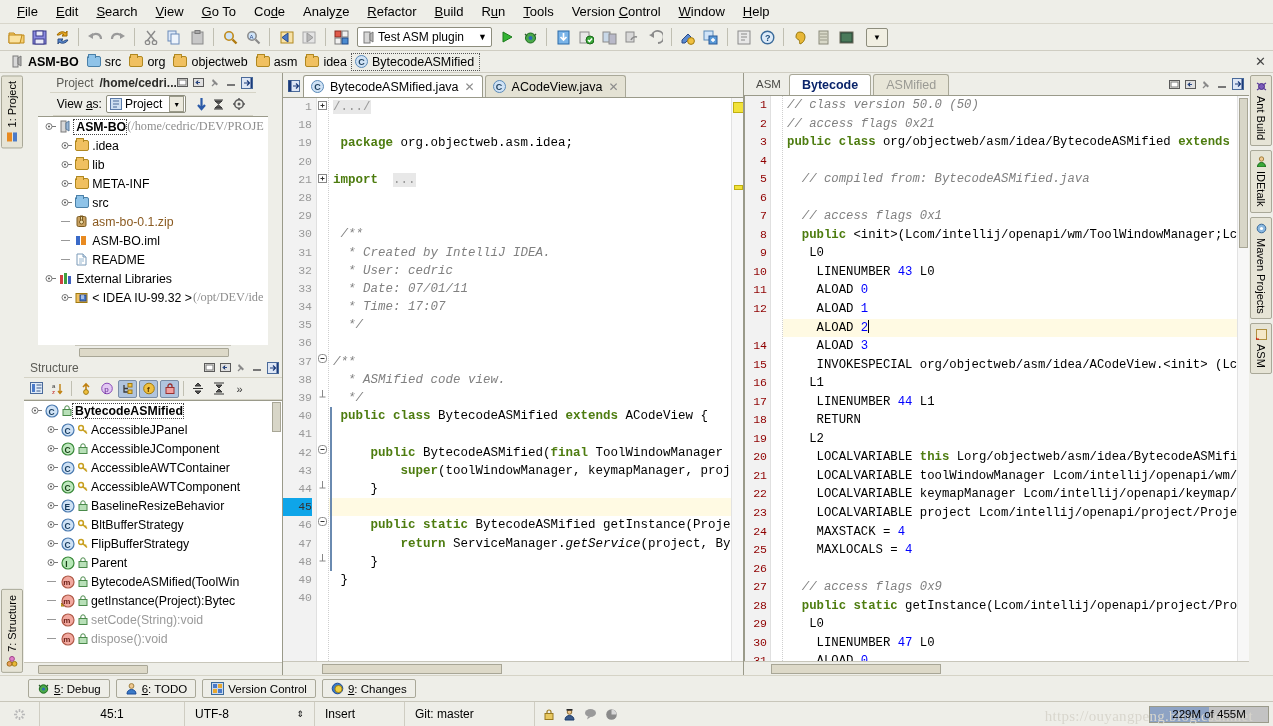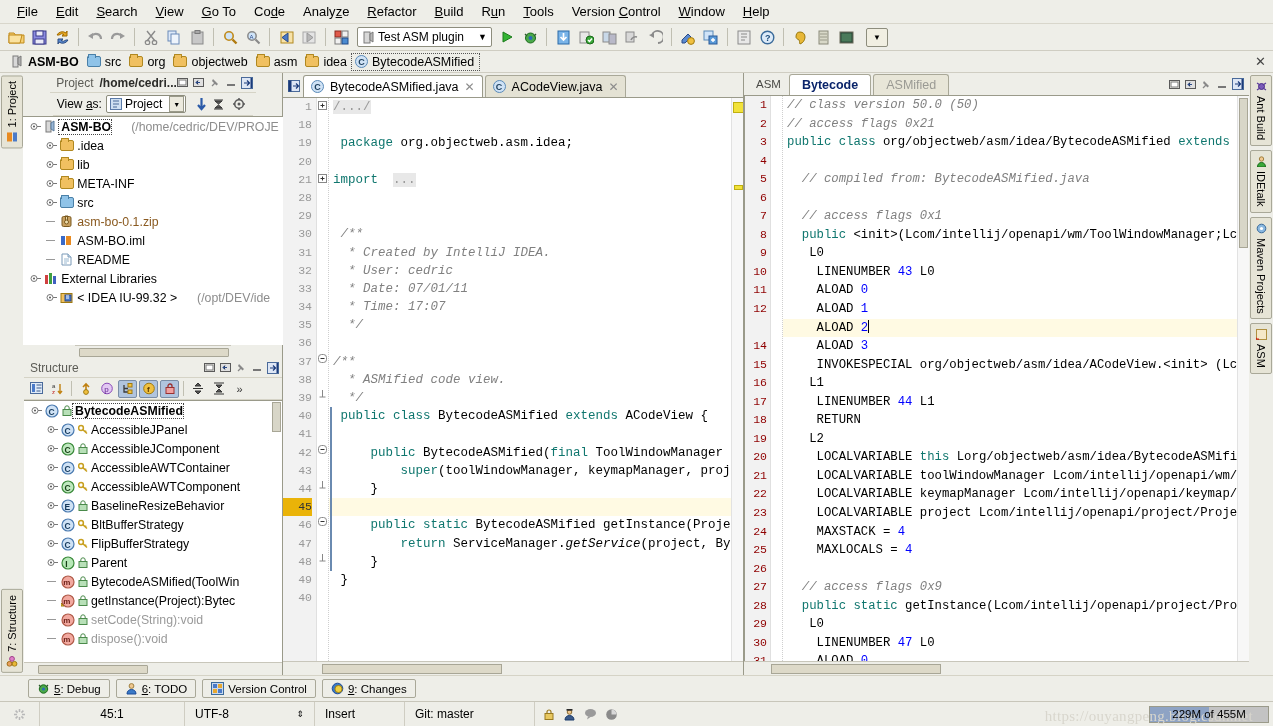--- a/index.html
+++ b/index.html
@@ -73,21 +73,21 @@
 
   .tree { background:#fff; overflow:hidden; position:relative; flex:1; min-height:0;
           border-top:1px solid #9a9a8a; }
   .trow { height:19px; display:flex; align-items:center; font-size:12.3px;
           white-space:nowrap; padding-right:4px; }
   .trow .ind { flex:none; }
   .trow .hnd { width:13px; flex:none; display:flex; align-items:center; justify-content:center;
                font-size:9px; color:#666; }
   .trow .ico { width:17px; flex:none; display:flex; align-items:center; justify-content:center; }
   .trow .txt { padding-left:2px; }
-  .trow .sub { color:#8d8d8d; padding-left:20px; }
+  .trow .sub { color:#8d8d8d; padding-left:1px;font-family:Liberation Serif, serif; }
   .trow.sel-dot { }
   .trow.sel-dot .txt { outline:1px dotted #444; font-weight:bold; }
 
   .hscroll { height:13px; background:#eeeee8; border-top:1px solid #c8c6ba;
              display:flex; align-items:center; padding:0 2px; flex:none; }
   .hscroll .thumb { height:9px; background:#ddd9c8; border:1px solid #a8a696; border-radius:1px; }
 
   
   .structtb { height:22px; display:flex; align-items:center; gap:2px; padding:0 3px;
       background:#eeeee8; border-bottom:1px solid #d5d3c6; flex:none;}
@@ -142,21 +142,21 @@
   .bcgutter { width:26px; flex:none; background:#f2f2f2; border-right:1px solid #e0e0e0;
       text-align:right; padding-right:3px; font-family:"Liberation Mono", monospace;
       font-size:11.5px; color:#8f0000;}
   .bcgutter .gl { height:18.55px; line-height:18.55px; }
   .bcfold { width:12px; flex:none; background:#fff; border-right:1px dotted #cfcfcf;}
   .bccode { flex:1; font-family:"Liberation Mono", monospace; font-size:12.3px;
             white-space:pre; overflow:hidden;}
   .bccode .cl { height:18.55px; line-height:18.55px; padding-left:4px; }
 
   
-  .kw { color:#0f766e; font-weight:normal; }
+  .kw { color:#4d7c0f; font-weight:bold; }
   .cm { color:#808080; font-style:italic; }
   .num { color:#0000ff; }
   .id { color:#000; }
   .it { font-style:italic; }
   .fold-ph { background:#e8e8e8; color:#999; }
 
   
   .bottombar { height:26px; background:#eeeee8; display:flex; align-items:center;
                padding-left:28px; gap:6px; flex:none; border-top:1px solid #d5d3c6;}
   .bbtn { height:19px; display:flex; align-items:center; gap:4px; padding:0 8px;
@@ -1158,21 +1158,21 @@
               <div class="gl">35</div>
               <div class="gl">36</div>
               <div class="gl">37</div>
               <div class="gl">38</div>
               <div class="gl">39</div>
               <div class="gl">40</div>
               <div class="gl">41</div>
               <div class="gl">42</div>
               <div class="gl">43</div>
               <div class="gl">44</div>
-              <div class="gl" style="background: #eab308; color: rgb(51, 51, 51); text-align: right;">45</div>
+              <div class="gl" style="background: #0ea5e9; color: rgb(51, 51, 51); text-align: right;">45</div>
               <div class="gl">46</div>
               <div class="gl">47</div>
               <div class="gl">48</div>
               <div class="gl">49</div>
               <div class="gl">40</div>
             </div>
           <div class="foldcol" id="edfold">
               <div class="fm"><svg width="9" height="9">
                   <rect x="0.5" y="0.5" width="8" height="8" fill="#fff" stroke="#888"></rect>
                   <path d="M2.5 4.5h4M4.5 2.5v4" stroke="#333"></path>

